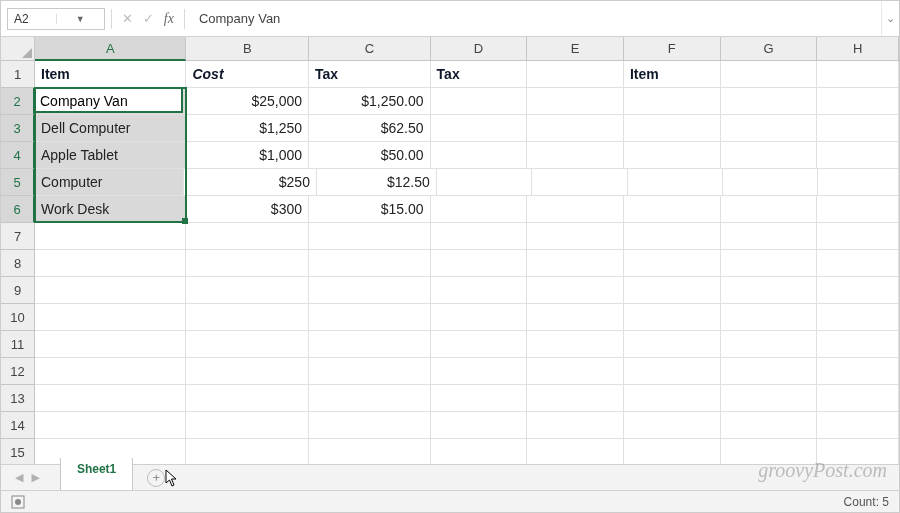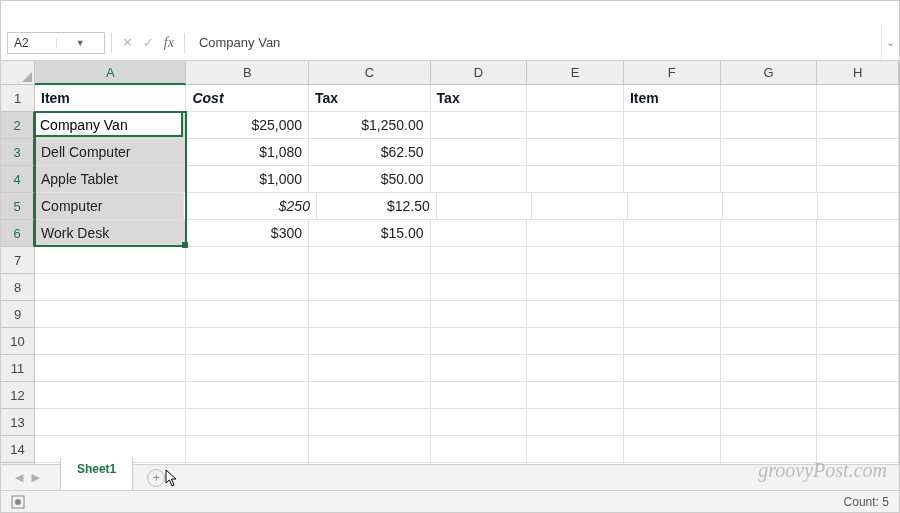--- a/index.html
+++ b/index.html
@@ -1,18 +1,18 @@
 <!DOCTYPE html>
 <html><head>
 <meta charset="utf-8">
 <style>
   * { box-sizing: border-box; font-family: "Segoe UI", Arial, sans-serif; }
   body { margin:0; width:900px; height:513px; background:#fff; position:relative; overflow:hidden; border:1px solid #ccc;}
   
-  .fbar { display:flex; align-items:center; height:36px; border-bottom:1px solid #d0d0d0; background:#fff;margin-top:24px; }
+  .fbar { display:flex; align-items:center; height:36px; border-bottom:1px solid #d0d0d0; background:#fff; }
   .namebox { width:98px; height:22px; margin-left:6px; border:1px solid #c8c8c8; display:flex; align-items:center; background:#fff;}
   .namebox span { flex:1; padding:0 6px; font-size:12px; color:#333;}
   .namebox .dd { width:16px; text-align:center; color:#666; font-size:9px; border-left:1px solid #e0e0e0;}
   .fb-sep { width:1px; height:20px; background:#d9d9d9; margin:0 6px;}
   .fb-btns { display:flex; align-items:center; gap:10px; padding:0 4px;}
   .fb-btns span { font-size:13px; color:#bcbcbc;}
   .fb-btns .fx { font-style:italic; font-family:"Times New Roman",serif; color:#6b6b6b; font-size:14px;}
   .fb-input { flex:1; font-size:13px; color:#444; padding:0 8px;}
   .fbar-end { width:18px; text-align:center; color:#888; font-size:11px; border-left:1px solid #e8e8e8; height:100%; display:flex; align-items:center; justify-content:center;}
   
@@ -112,41 +112,41 @@
         <div class="cell right" style="width: 123px;">$25,000</div>
         <div class="cell right" style="width: 122px;">$1,250.00</div>
         <div class="cell" style="width: 97px;"></div>
         <div class="cell" style="width: 97px;"></div>
         <div class="cell" style="width: 97px;"></div>
         <div class="cell" style="width: 97px;"></div>
         <div class="cell" style="width: 82px;"></div>
       </div>
       <div class="row">
         <div class="cell selbg" style="width: 152px;">Dell Computer</div>
-        <div class="cell right" style="width: 123px;">$1,080</div>
+        <div class="cell right" style="width: 123px;">$1,250</div>
         <div class="cell right" style="width: 122px;">$62.50</div>
         <div class="cell" style="width: 97px;"></div>
         <div class="cell" style="width: 97px;"></div>
         <div class="cell" style="width: 97px;"></div>
         <div class="cell" style="width: 97px;"></div>
         <div class="cell" style="width: 82px;"></div>
       </div>
       <div class="row">
         <div class="cell selbg" style="width: 152px;">Apple Tablet</div>
         <div class="cell right" style="width: 123px;">$1,000</div>
         <div class="cell right" style="width: 122px;">$50.00</div>
         <div class="cell" style="width: 97px;"></div>
         <div class="cell" style="width: 97px;"></div>
         <div class="cell" style="width: 97px;"></div>
         <div class="cell" style="width: 97px;"></div>
         <div class="cell" style="width: 82px;"></div>
       </div>
       <div class="row">
         <div class="cell selbg" style="width: 152px;">Computer</div>
-        <div class="cell right" style="width: 135px; font-style: italic;">$250</div>
+        <div class="cell right" style="width: 135px;">$250</div>
         <div class="cell right" style="width: 122px;">$12.50</div>
         <div class="cell" style="width: 97px;"></div>
         <div class="cell" style="width: 97px;"></div>
         <div class="cell" style="width: 97px;"></div>
         <div class="cell" style="width: 97px;"></div>
         <div class="cell" style="width: 82px;"></div>
       </div>
       <div class="row">
         <div class="cell selbg" style="width: 152px;">Work Desk</div>
         <div class="cell right" style="width: 123px;">$300</div>

